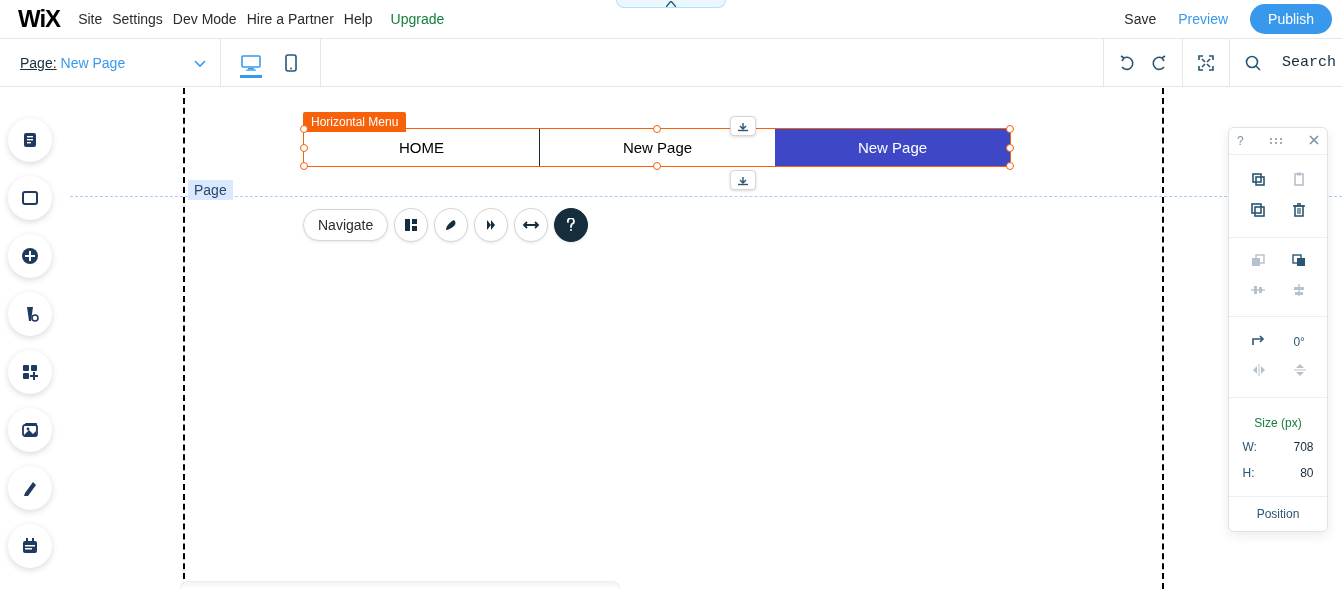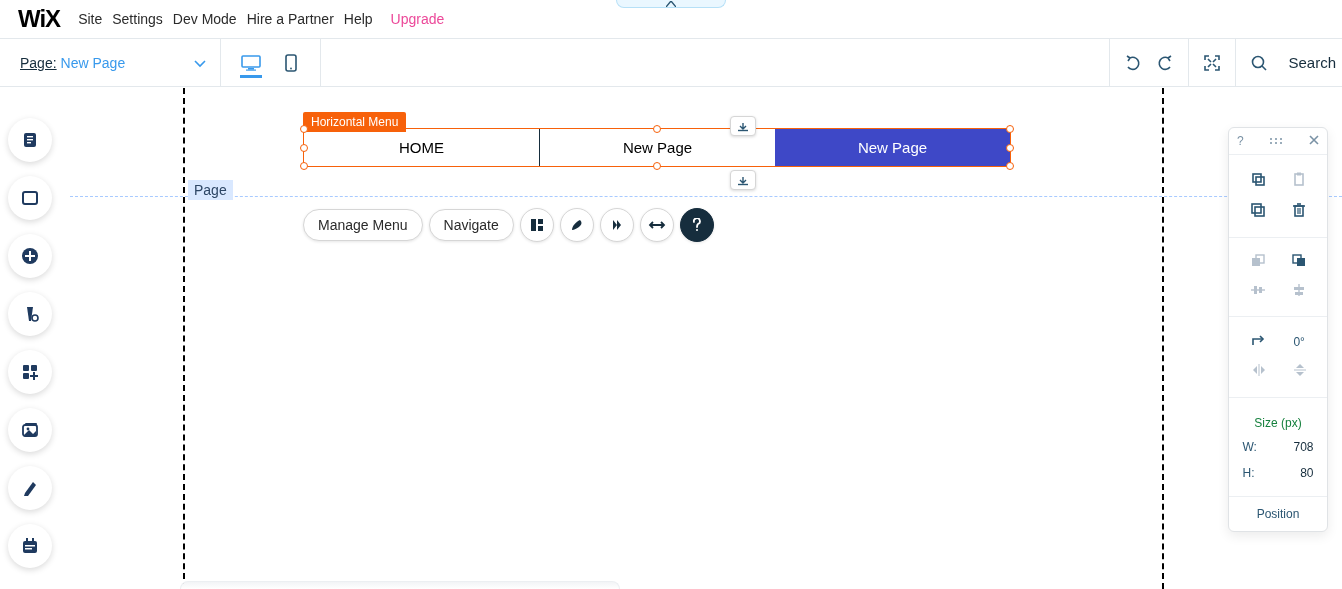--- a/index.html
+++ b/index.html
@@ -3,21 +3,21 @@
 <meta charset="utf-8">
 <style>
   * { box-sizing: border-box; margin: 0; padding: 0; font-family: -apple-system, BlinkMacSystemFont, "Segoe UI", Helvetica, Arial, sans-serif; }
   body { width: 1342px; height: 589px; overflow: hidden; background: #fff; color: #162d3d; font-size: 14px; }
 
   
   .topbar { height: 39px; display: flex; align-items: center; border-bottom: 1px solid #e3e8ec; padding: 0 10px 0 18px; position: relative; }
   .logo { font-weight: 900; font-size: 24px; letter-spacing: -1px; color:#000; margin-right: 18px; }
   .menu { display: flex; gap: 10px; }
   .menu span { font-size: 14px; color: #2b2b2b; cursor: pointer; }
-  .menu span.upgrade { color: #ec4899; padding-left: 8px; }
+  .menu span.upgrade { color: #15803d; padding-left: 8px; }
   .tab-notch { position:absolute; left:50%; top:0; transform:translateX(-50%); width:110px; height:8px; border:1px solid #b6e0f7; border-top:none; border-radius:0 0 8px 8px; background:#eaf7ff; display:flex; align-items:center; justify-content:center; }
   .tab-notch svg { width:10px; height:6px; }
   .top-right { margin-left:auto; display:flex; align-items:center; gap:22px; }
   .top-right .save { color:#2b2b2b; cursor:pointer; }
   .top-right .preview { color:#3899ec; cursor:pointer; }
   .publish { background:#3899ec; color:#fff; border:none; border-radius:18px; padding:7px 18px; font-size:14px; cursor:pointer; }
 
   
   .subbar { height: 48px; display:flex; align-items:stretch; border-bottom:1px solid #e3e8ec; }
   .page-sel { width:221px; display:flex; align-items:center; padding:0 14px 0 20px; border-right:1px solid #e3e8ec; }
@@ -25,21 +25,21 @@
   .page-sel .val { color:#3899ec; flex:1; }
   .page-sel .chev { color:#3899ec; }
   .device { width:100px; display:flex; align-items:center; justify-content:center; gap:18px; border-right:1px solid #e3e8ec; }
   .device .dev-btn { width:22px; height:30px; display:flex; align-items:center; justify-content:center; color:#2b5672; cursor:pointer; }
   .device .dev-btn.active { color:#3899ec; border-bottom:3px solid #3899ec; padding-top:3px; }
   .sub-mid { flex:1; }
   .sub-right { display:flex; align-items:stretch; }
   .sub-cell { display:flex; align-items:center; justify-content:center; border-left:1px solid #e3e8ec; padding:0 14px; gap:14px; color:#2b5672; cursor:pointer; }
   .sub-cell svg { display:block; }
   .tools-lbl { margin-left:8px; font-size:15px; color:#162d3d; }
-  .search-lbl { margin-left:6px; font-size:15px; color:#162d3d; }
+  .search-lbl { margin-left:6px; font-size:15px; color:#162d3d;font-family:Liberation Mono, monospace; }
 
   
   .leftdock { position:absolute; left:8px; top:118px; display:flex; flex-direction:column; gap:14px; }
   .dock-btn { width:44px; height:44px; border-radius:50%; background:#fff; box-shadow:0 2px 6px rgba(0,0,0,0.15); display:flex; align-items:center; justify-content:center; color:#1f3a5f; cursor:pointer; }
   .dock-btn svg { fill:#1f3a5f; }
 
   
   .canvas { position:absolute; left:70px; right:0; top:88px; bottom:0; background:#fff; }
   .ruler-l, .ruler-r { position:absolute; top:0; bottom:0; border-left:2px dashed #000; }
   .ruler-l { left:113px; }
@@ -93,20 +93,25 @@
     <span>Settings</span>
     <span>Dev Mode</span>
     <span>Hire a Partner</span>
     <span>Help</span>
     <span class="upgrade">Upgrade</span>
   </div>
   <div class="tab-notch">
     <svg viewBox="0 0 10 6">
         <path d="M0 6 L5 0 L10 6" fill="none" stroke="#2b5672" stroke-width="1.4"></path>
       </svg>
+  </div>
+  <div class="top-right">
+    <span class="save">Save</span>
+    <span class="preview">Preview</span>
+    <button class="publish">Publish</button>
   </div>
 </div>
 
 <div class="subbar">
   <div class="page-sel">
     <span class="lbl">Page:</span>
     <span class="val">New Page</span>
     <span class="chev">
       <svg width="12" height="8" viewBox="0 0 12 8">
           <path d="M1 1 L6 6 L11 1" fill="none" stroke="#3899ec" stroke-width="1.6"></path>
@@ -248,21 +253,20 @@
       </svg>
   </div>
   <div class="grow-btn grow-bot">
     <svg width="14" height="12" viewBox="0 0 14 12">
         <path d="M7 3 L7 9 M4 6 L7 9 L10 6" fill="none" stroke="#2b5672" stroke-width="1.4"></path>
         <line x1="2" y1="10.5" x2="12" y2="10.5" stroke="#2b5672" stroke-width="1.4"></line>
       </svg>
   </div>
 
   <div class="actbar">
-    <div class="pill">Manage Menu</div>
     <div class="pill">Navigate</div>
     <div class="circ">
         <svg width="16" height="16" viewBox="0 0 16 16">
           <rect x="2" y="2" width="5" height="12" fill="currentColor"></rect>
           <rect x="9" y="2" width="5" height="5" fill="currentColor"></rect>
           <rect x="9" y="9" width="5" height="5" fill="currentColor"></rect>
         </svg>
       </div>
     <div class="circ">
         <svg width="16" height="16" viewBox="0 0 16 16">

